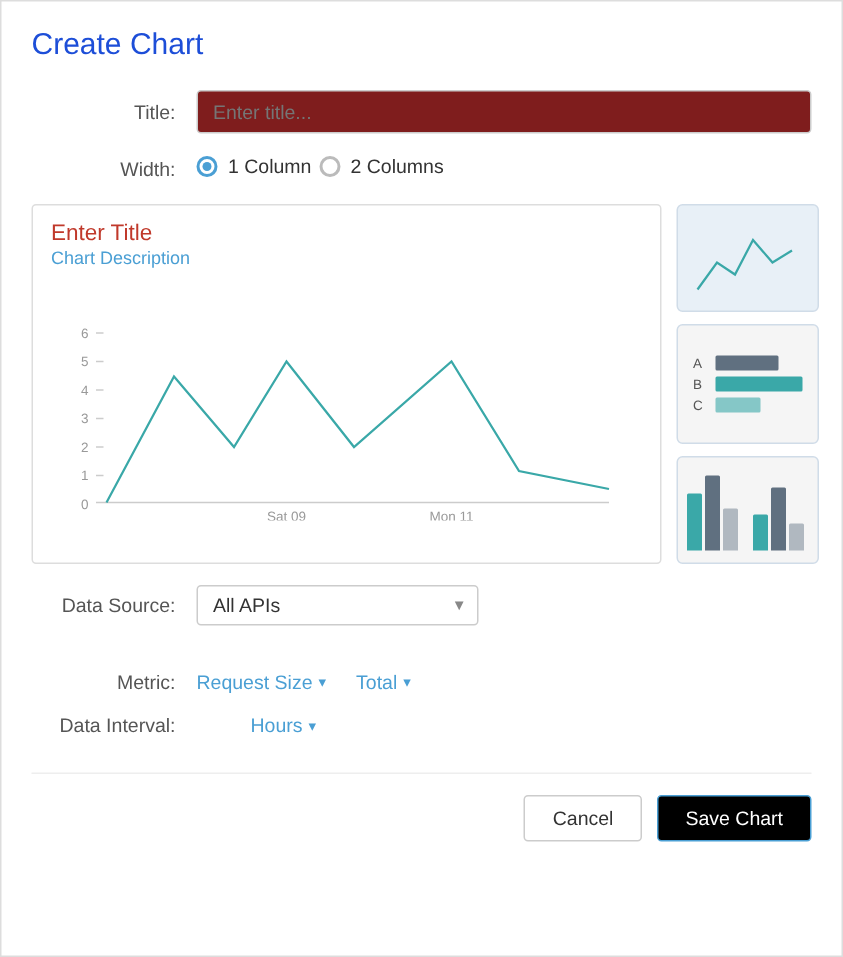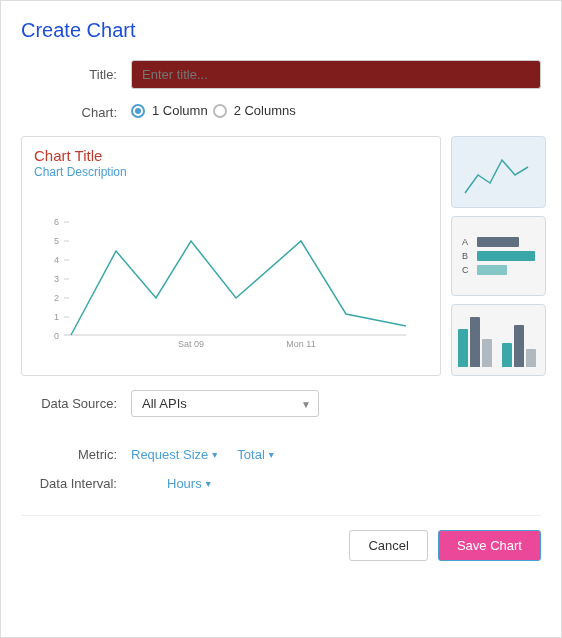--- a/index.html
+++ b/index.html
@@ -233,56 +233,56 @@
     .btn {
       padding: 7px 18px;
       border-radius: 3px;
       font-size: 13px;
       cursor: pointer;
       border: 1px solid #ccc;
       background: #fff;
       color: #333;
     }
     .btn-primary {
-      background: #ec4899;
+      background: #000000;
       color: #fff;
       border-color: #4a9fd4;
     }
   </style>
 </head>
 <body>
 
 <div class="dialog">
 
   <div class="dialog-title">Create Chart</div>
 
   <div class="form-row">
     <div class="form-label">Title:</div>
     <input type="text" class="form-input" placeholder="Enter title..." style="">
   </div>
 
 
   <div class="form-row" style="align-items: flex-start; margin-bottom: 16px;">
-    <div class="form-label" style="padding-top:2px;">Chart:</div>
+    <div class="form-label" style="padding-top:2px;">Width:</div>
     <div class="radio-group">
       <div class="radio-row">
         <div class="radio-circle checked"></div>
         <span class="radio-label">1 Column</span>
       </div>
       <div class="radio-row">
         <div class="radio-circle unchecked"></div>
         <span class="radio-label">2 Columns</span>
       </div>
     </div>
   </div>
 
   <div class="chart-area" style="margin-left: 0; padding-left: 0;">
 
     <div class="chart-preview-main">
-      <div class="chart-title-text">Chart Title</div>
+      <div class="chart-title-text">Enter Title</div>
       <div class="chart-desc-text">Chart Description</div>
 
       <div class="chart-svg-container">
         <svg width="100%" height="160" viewBox="0 0 390 160">
 
           <text x="18" y="152" font-size="9" fill="#999">0</text>
           <text x="18" y="133" font-size="9" fill="#999">1</text>
           <text x="18" y="114" font-size="9" fill="#999">2</text>
           <text x="18" y="95" font-size="9" fill="#999">3</text>
           <text x="18" y="76" font-size="9" fill="#999">4</text>

